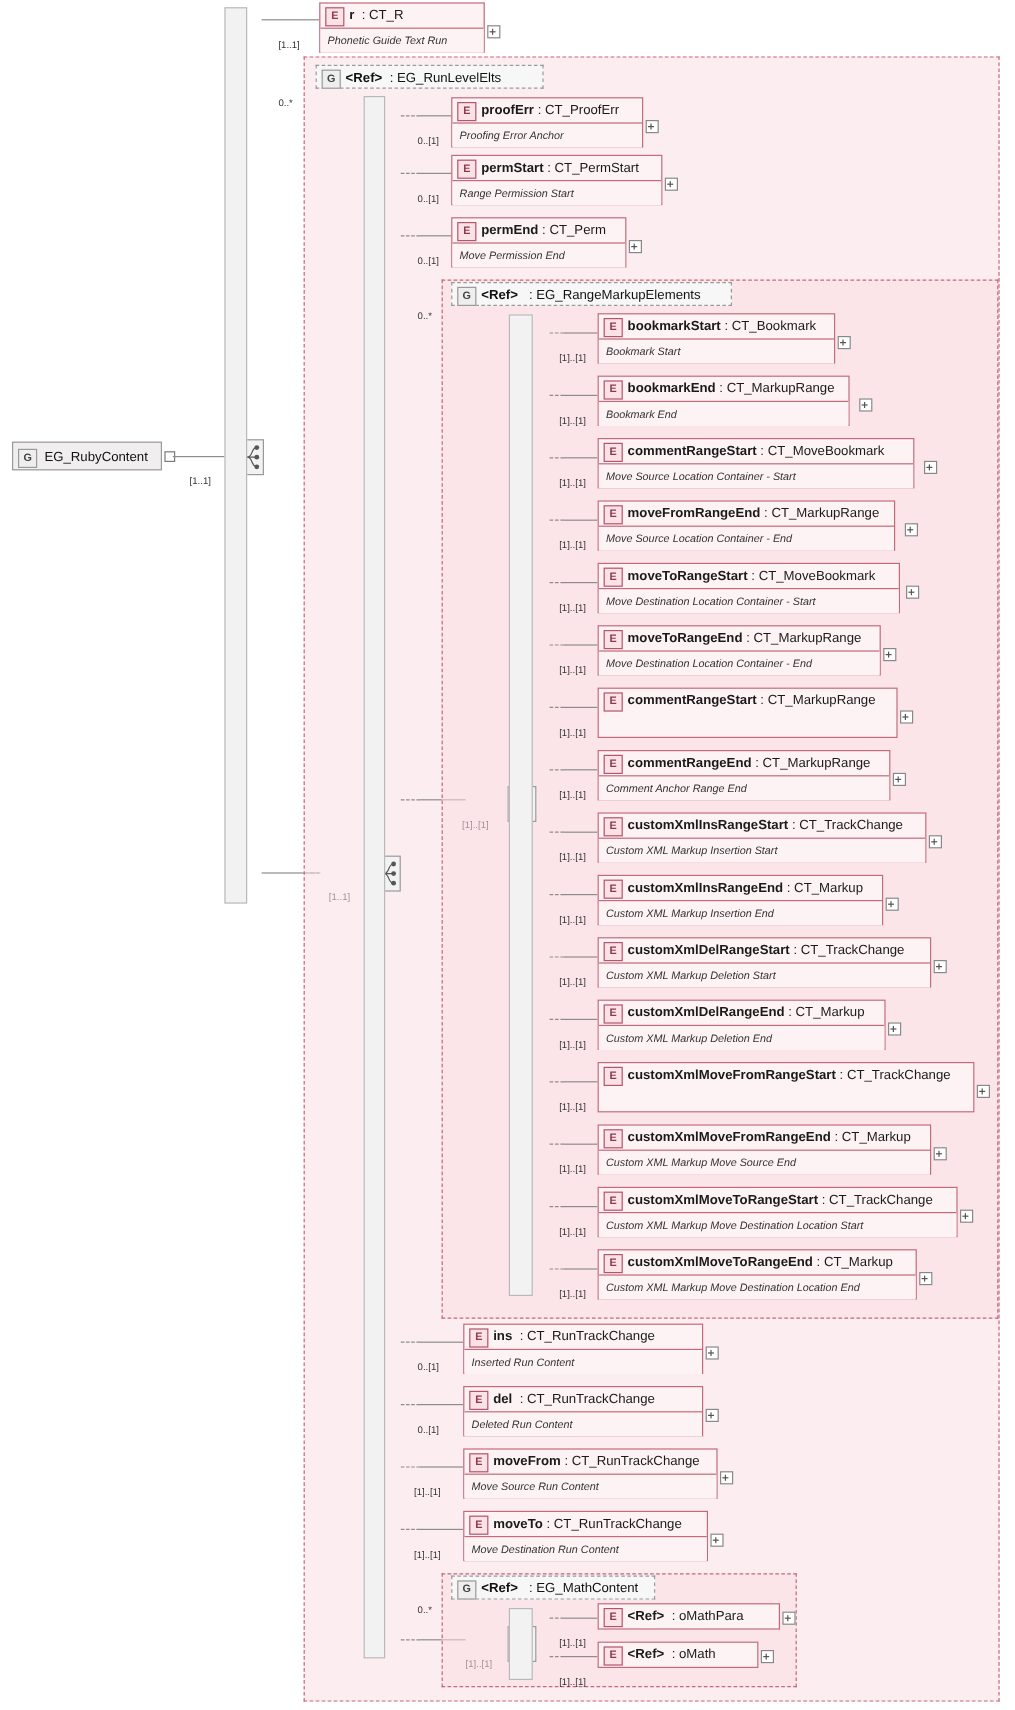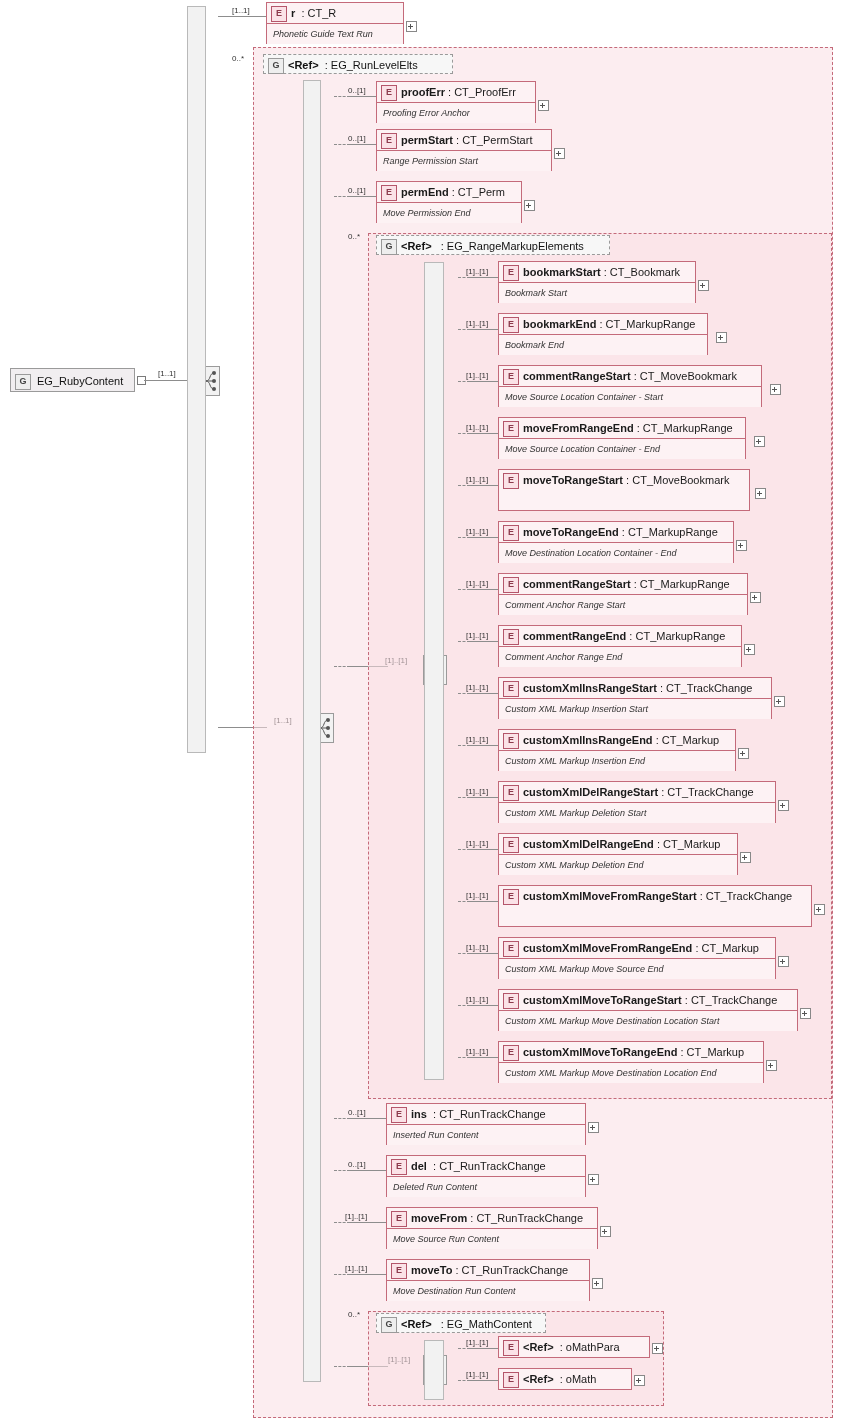--- a/index.html
+++ b/index.html
@@ -29,21 +29,21 @@
   .comp{position:absolute;width:22px;height:28px;border:1px solid #9a9a9a;background:#f2f2f2;}
 
   
   .rail{position:absolute;background:#f2f2f2;border:1px solid #b9b9b9;}
 
   
   .h{position:absolute;height:0;border-top:1px solid #8d8d8d;}
   .hd{position:absolute;height:0;border-top:1px dashed #8d8d8d;}
 
   
-  .card{position:absolute;font-size:8px;color:#333;white-space:nowrap;}
+  .card{position:absolute;font-size:8px;color:#333;white-space:nowrap;margin-top:27px;}
 
   
   .root{position:absolute;box-sizing:border-box;background:#f1eef0;border:1px solid #9a9a9a;height:24px;line-height:24px;font-size:11px;padding-left:26px;color:#111;}
   .rootsq{position:absolute;width:7px;height:7px;border:1px solid #7a7a7a;background:#fff;}
 </style>
 </head>
 <body>
 
 <div id="canvas">
 
@@ -193,38 +193,38 @@
     <div class="title"><span class="eicon">E</span><b>moveFromRangeEnd</b>&nbsp;<span>: CT_MarkupRange</span></div>
     <div class="desc">Move Source Location Container - End</div>
   </div>
   <div class="plus" style="left:754px;top:436px;"></div>
 
   <div class="hd" style="left:458px;top:485px;width:12px;"></div>
   <div class="h" style="left:470px;top:485px;width:28px;"></div>
   <div class="card" style="left:466px;top:475px;">[1]..[1]</div>
   <div class="node" style="left:498px;top:469px;width:252px;height:42px;">
     <div class="title"><span class="eicon">E</span><b>moveToRangeStart</b>&nbsp;<span>: CT_MoveBookmark</span></div>
+    <div class="desc">Move Destination Location Container - Start</div>
   </div>
   <div class="plus" style="left:755px;top:488px;"></div>
 
   <div class="hd" style="left:458px;top:537px;width:12px;"></div>
   <div class="h" style="left:470px;top:537px;width:28px;"></div>
   <div class="card" style="left:466px;top:527px;">[1]..[1]</div>
   <div class="node" style="left:498px;top:521px;width:236px;height:42px;">
     <div class="title"><span class="eicon">E</span><b>moveToRangeEnd</b>&nbsp;<span>: CT_MarkupRange</span></div>
     <div class="desc">Move Destination Location Container - End</div>
   </div>
   <div class="plus" style="left:736px;top:540px;"></div>
 
   <div class="hd" style="left:458px;top:589px;width:12px;"></div>
   <div class="h" style="left:470px;top:589px;width:28px;"></div>
   <div class="card" style="left:466px;top:579px;">[1]..[1]</div>
   <div class="node" style="left:498px;top:573px;width:250px;height:42px;">
     <div class="title"><span class="eicon">E</span><b>commentRangeStart</b>&nbsp;<span>: CT_MarkupRange</span></div>
-    <div class="desc">Comment Anchor Range Start</div>
   </div>
   <div class="plus" style="left:750px;top:592px;"></div>
 
   <div class="hd" style="left:458px;top:641px;width:12px;"></div>
   <div class="h" style="left:470px;top:641px;width:28px;"></div>
   <div class="card" style="left:466px;top:631px;">[1]..[1]</div>
   <div class="node" style="left:498px;top:625px;width:244px;height:42px;">
     <div class="title"><span class="eicon">E</span><b>commentRangeEnd</b>&nbsp;<span>: CT_MarkupRange</span></div>
     <div class="desc">Comment Anchor Range End</div>
   </div>

